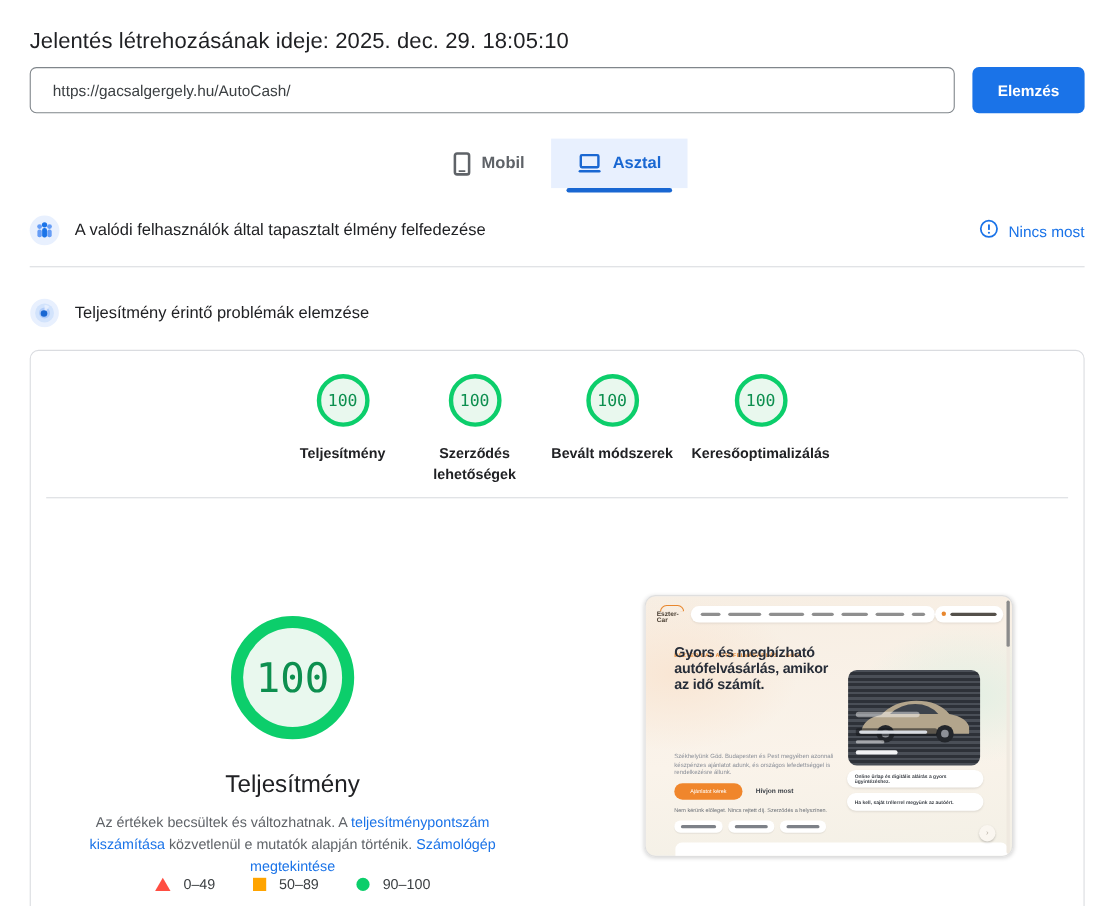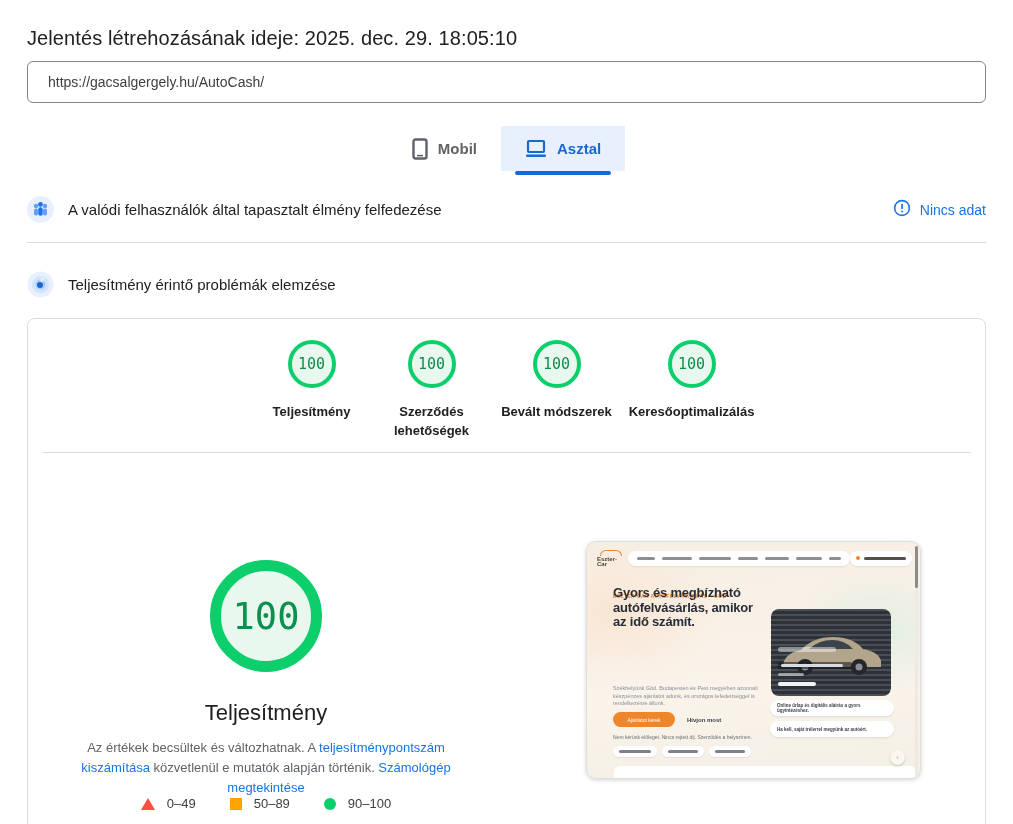--- a/index.html
+++ b/index.html
@@ -122,20 +122,21 @@
 </style>
 </head>
 <body>
 
 <div class="page">
 
   <div class="report-title">Jelentés létrehozásának ideje: 2025. dec. 29. 18:05:10</div>
 
   <div class="search-row">
     <input class="url-input" value="https://gacsalgergely.hu/AutoCash/" style="">
+    <button class="analyze-btn">Elemzés</button>
   </div>
 
   <div class="tabs">
     <div class="tab">
       <span>
         <svg width="16" height="22" viewBox="0 0 16 22">
             <rect x="1.5" y="1.5" width="13" height="19" rx="2" fill="none" stroke="#5f6368" stroke-width="2.4"></rect>
             <line x1="5" y1="17.6" x2="11" y2="17.6" stroke="#5f6368" stroke-width="1.6"></line>
           </svg>
       </span>
@@ -165,21 +166,21 @@
     </span>
     <span class="section-title">A valódi felhasználók által tapasztalt élmény felfedezése</span>
     <span class="no-data">
       <span>
         <svg width="18" height="18" viewBox="0 0 18 18">
             <circle cx="9" cy="9" r="7.4" fill="none" stroke="#1a73e8" stroke-width="1.6"></circle>
             <rect x="8.2" y="4.8" width="1.7" height="5.4" rx="0.8" fill="#1a73e8"></rect>
             <circle cx="9.05" cy="12.6" r="1" fill="#1a73e8"></circle>
           </svg>
       </span>
-      <span>Nincs adat</span>
+      <span>Nincs most</span>
     </span>
   </div>
 
   <div class="divider" style="top:242px;"></div>
 
   <div class="section-row" style="top:271px;">
     <span class="sec-icon">
       <svg width="27" height="27" viewBox="0 0 27 27">
         <circle cx="13.5" cy="13.5" r="13" fill="#e8f0fe"></circle>
         <circle cx="13.5" cy="13.5" r="8.6" fill="#d2e3fc"></circle>

